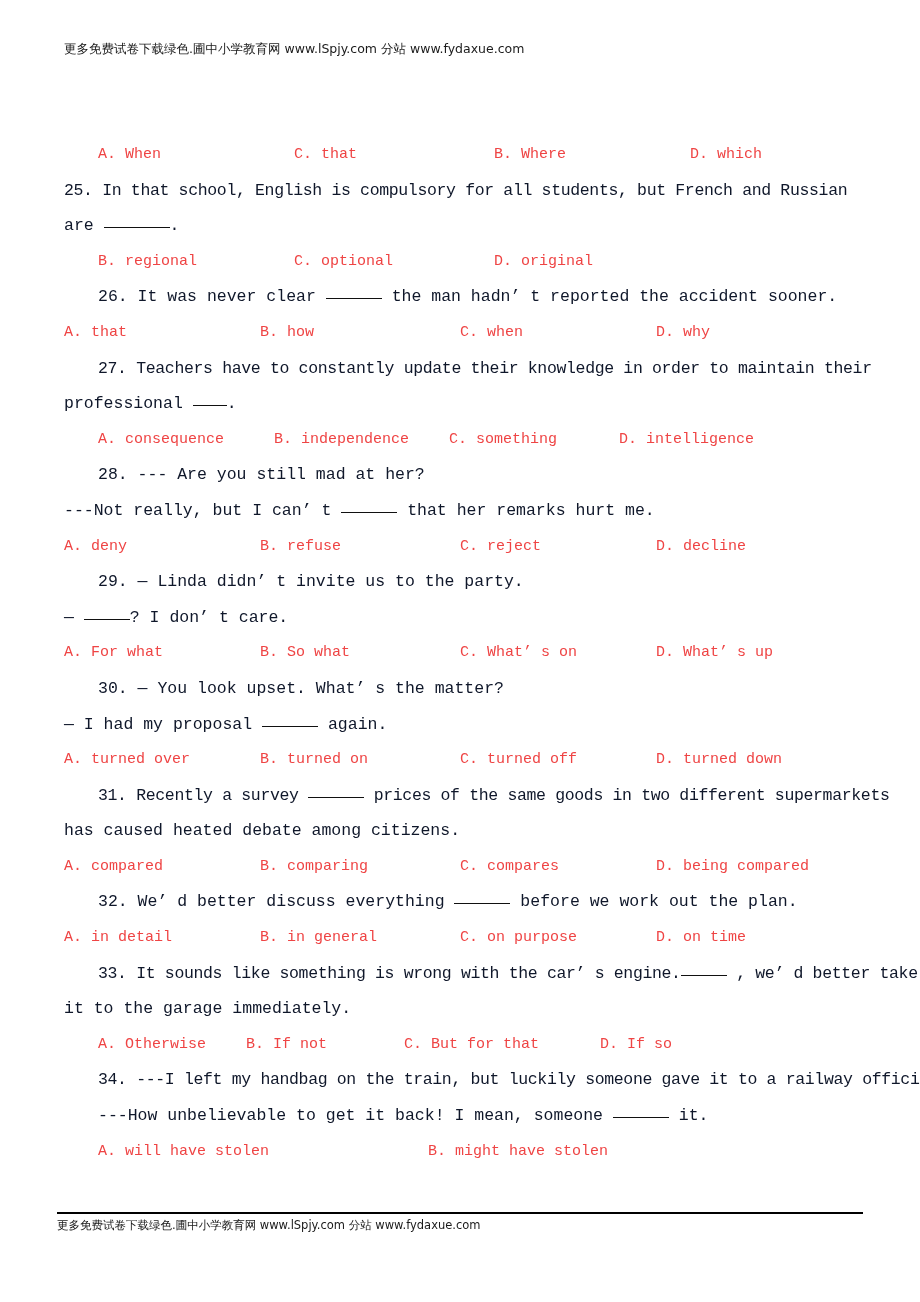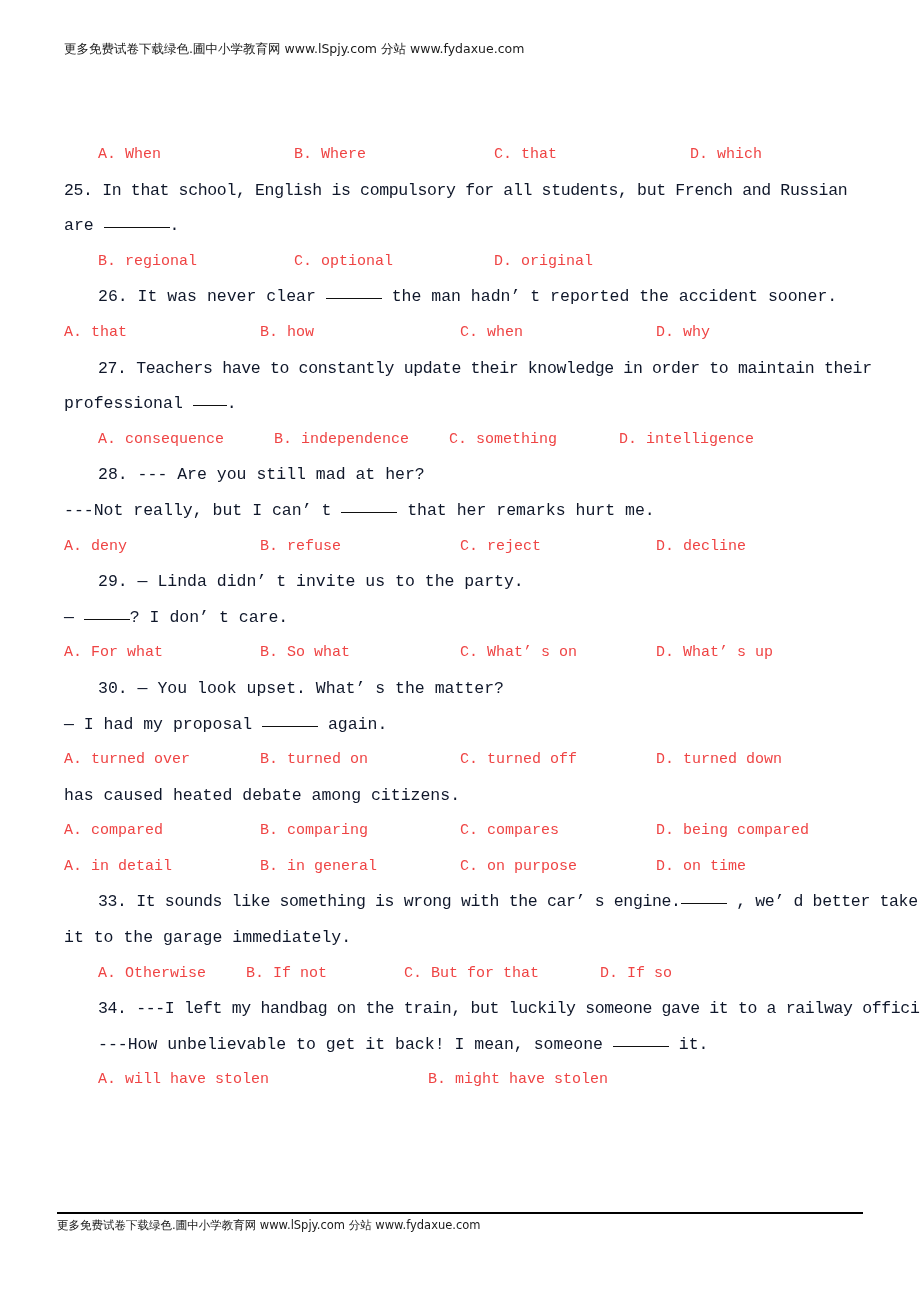--- a/index.html
+++ b/index.html
@@ -96,22 +96,22 @@
 </style>
 </head>
 <body>
 
 <div class="running-head">更多免费试卷下载绿色.圃中小学教育网 www.lSpjy.com  分站 www.fydaxue.com</div>
 
 <div class="content">
 
   <div class="opts c4-even">
     <span class="opt">A. When</span>
+    <span class="opt">C. that</span>
     <span class="opt">B. Where</span>
-    <span class="opt">C. that</span>
     <span class="opt">D. which</span>
   </div>
 
   <div class="line tightrow">25. In that school, English is compulsory for all students, but French and Russian</div>
   <div class="line"><span>are </span><span class="blank w-lg"></span><span>.</span></div>
   <div class="opts c4-even">
     <span class="opt">B. regional</span>
     <span class="opt">C. optional</span>
     <span class="opt">D. original</span>
   </div>
@@ -153,28 +153,30 @@
 
   <div class="line indent">30. — You look upset. What’ s the matter?</div>
   <div class="line"><span>— I had my proposal </span><span class="blank w-md"></span><span> again.</span></div>
   <div class="opts c4-flush">
     <span class="opt">A. turned over</span>
     <span class="opt">B. turned on</span>
     <span class="opt">C. turned off</span>
     <span class="opt">D. turned down</span>
   </div>
 
+  <div class="line indent tightrow"><span>31. Recently a survey </span><span class="blank w-md"></span><span> prices of the same goods in two different supermarkets</span></div>
   <div class="line">has caused heated debate among citizens.</div>
   <div class="opts c4-flush">
     <span class="opt">A. compared</span>
     <span class="opt">B. comparing</span>
     <span class="opt">C. compares</span>
     <span class="opt">D. being compared</span>
   </div>
 
+  <div class="line indent"><span>32. We’ d better discuss everything </span><span class="blank w-md"></span><span> before we work out the plan.</span></div>
   <div class="opts c4-flush">
     <span class="opt">A. in detail</span>
     <span class="opt">B. in general</span>
     <span class="opt">C. on purpose</span>
     <span class="opt">D. on time</span>
   </div>
 
   <div class="line indent tightrow"><span>33. It sounds like something is wrong with the car’ s engine.</span><span class="blank w-sm"></span><span> , we’ d better take</span></div>
   <div class="line">it to the garage immediately.</div>
   <div class="opts c4-narrow">

